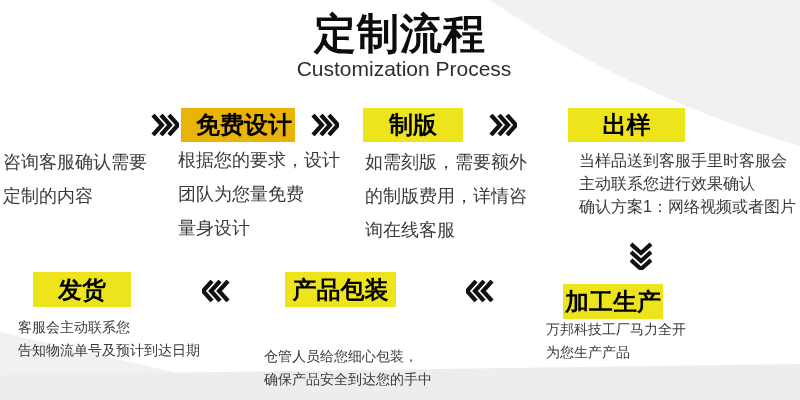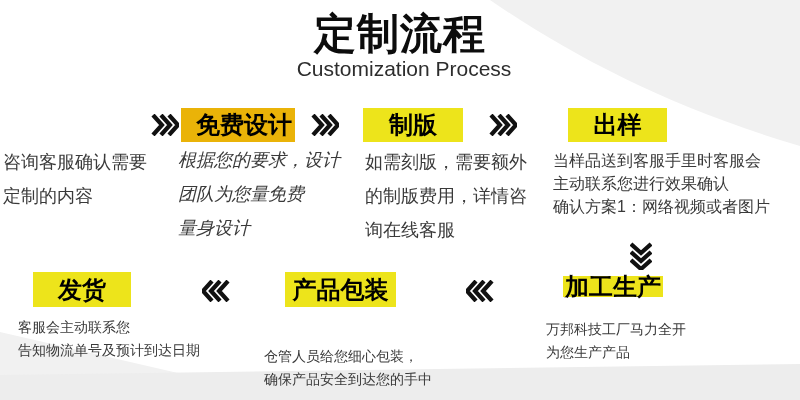--- a/index.html
+++ b/index.html
@@ -31,21 +31,21 @@
     <path d="M490,0 C570,55 670,108 800,146 L800,0 Z" fill="#f1f1f1"></path>
     <path d="M0,332 L295,400 L0,400 Z" fill="#f1f1f1"></path>
     <path d="M0,375 L800,364 L800,400 L0,400 Z" fill="#ededed"></path>
   </svg>
 
   <div class="page-title">定制流程</div>
   <div class="page-subtitle">Customization Process</div>
 
   <div class="box" style="left: 181px; top: 108px; width: 102px; background: #eab308; padding-left: 12px;">免费设计</div>
   <div class="box" style="left: 363px; top: 108px; width: 100px; background: rgb(237, 228, 27);">制版</div>
-  <div class="box" style="left: 568px; top: 108px; width: 99px; background: rgb(237, 228, 27);">出样</div>
+  <div class="box" style="left: 568px; top: 108px; width: 117px; background: rgb(237, 228, 27);">出样</div>
 
   <div class="arrow" style="left:151px;top:114px;">
     <svg viewBox="0 0 28 22" fill="none" stroke="#111" stroke-width="4.2">
       <path d="M2 1 L11 11 L2 21"></path>
         <path d="M10 1 L19 11 L10 21"></path>
         <path d="M18 1 L27 11 L18 21"></path>
     </svg>
   </div>
   <div class="arrow" style="left:311px;top:114px;">
     <svg viewBox="0 0 28 22" fill="none" stroke="#111" stroke-width="4.2">
@@ -59,47 +59,47 @@
       <path d="M2 1 L11 11 L2 21"></path>
         <path d="M10 1 L19 11 L10 21"></path>
         <path d="M18 1 L27 11 L18 21"></path>
     </svg>
   </div>
 
   <div class="desc" style="left:3px;top:145px;">
     <div>咨询客服确认需要</div>
     <div>定制的内容</div>
   </div>
-  <div class="desc" style="left:178px;top:143px;font-style:italic;">
+  <div class="desc" style="left:178px;top:143px;">
     <div>根据您的要求，设计</div>
     <div>团队为您量免费</div>
     <div>量身设计</div>
   </div>
   <div class="desc" style="left:365px;top:145px;">
     <div>如需刻版，需要额外</div>
     <div>的制版费用，详情咨</div>
     <div>询在线客服</div>
   </div>
-  <div class="desc tight" style="left:553px;top:149px;">
+  <div class="desc tight" style="left:579px;top:149px;">
     <div>当样品送到客服手里时客服会</div>
     <div>主动联系您进行效果确认</div>
     <div>确认方案1：网络视频或者图片</div>
   </div>
 
   <div class="arrow down" style="left:608px;top:242px;">
     <svg viewBox="0 0 28 22" fill="none" stroke="#111" stroke-width="4.2">
       <path d="M2 1 L11 11 L2 21"></path>
         <path d="M10 1 L19 11 L10 21"></path>
         <path d="M18 1 L27 11 L18 21"></path>
     </svg>
   </div>
 
   <div class="box" style="left: 33px; top: 272px; width: 98px; height: 35px; background: rgb(237, 228, 27);">发货</div>
   <div class="box" style="left: 285px; top: 272px; width: 111px; height: 35px; background: rgb(237, 228, 27);">产品包装</div>
-  <div class="box" style="left: 563px; top: 276px; width: 100px; height: 21px; background: rgb(237, 228, 27);">加工生产</div>
+  <div class="box" style="left: 563px; top: 284px; width: 100px; height: 35px; background: rgb(237, 228, 27);">加工生产</div>
 
   <div class="arrow left" style="left:202px;top:280px;">
     <svg viewBox="0 0 28 22" fill="none" stroke="#111" stroke-width="4.2">
       <path d="M2 1 L11 11 L2 21"></path>
         <path d="M10 1 L19 11 L10 21"></path>
         <path d="M18 1 L27 11 L18 21"></path>
     </svg>
   </div>
   <div class="arrow left" style="left:466px;top:280px;">
     <svg viewBox="0 0 28 22" fill="none" stroke="#111" stroke-width="4.2">

